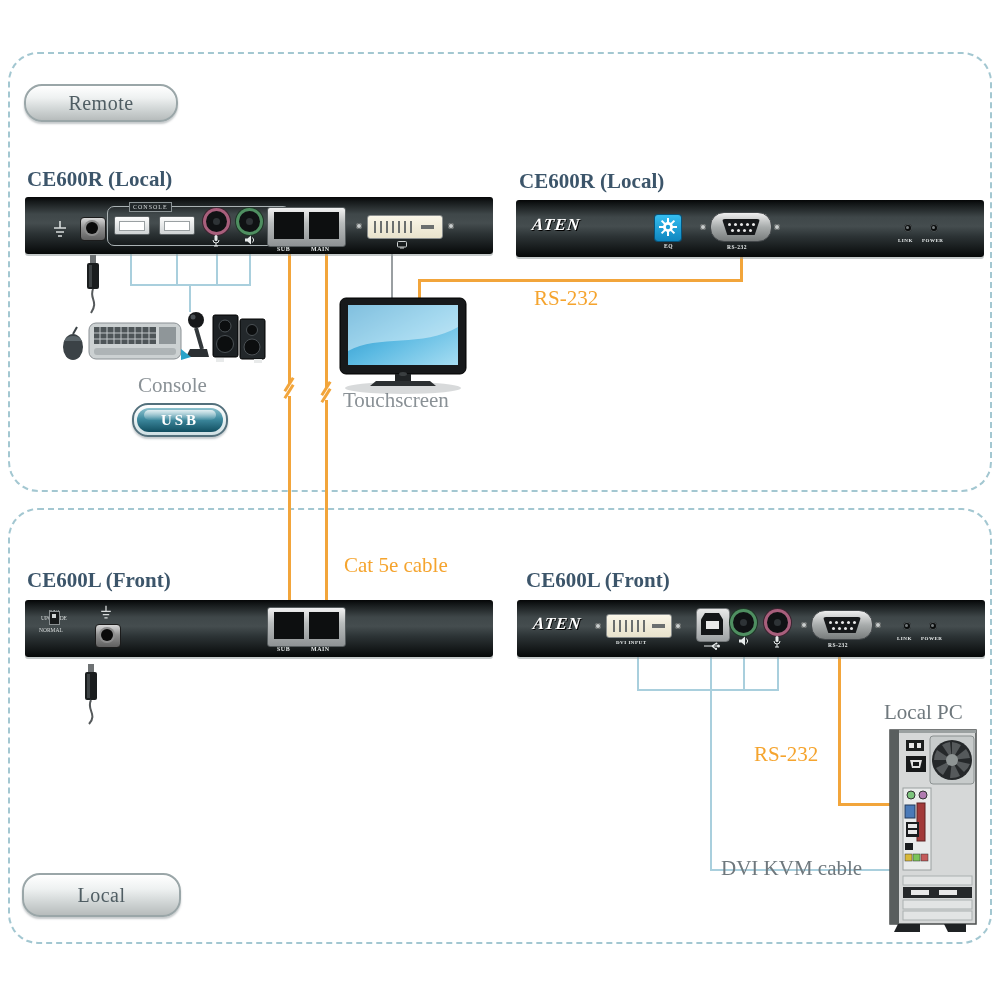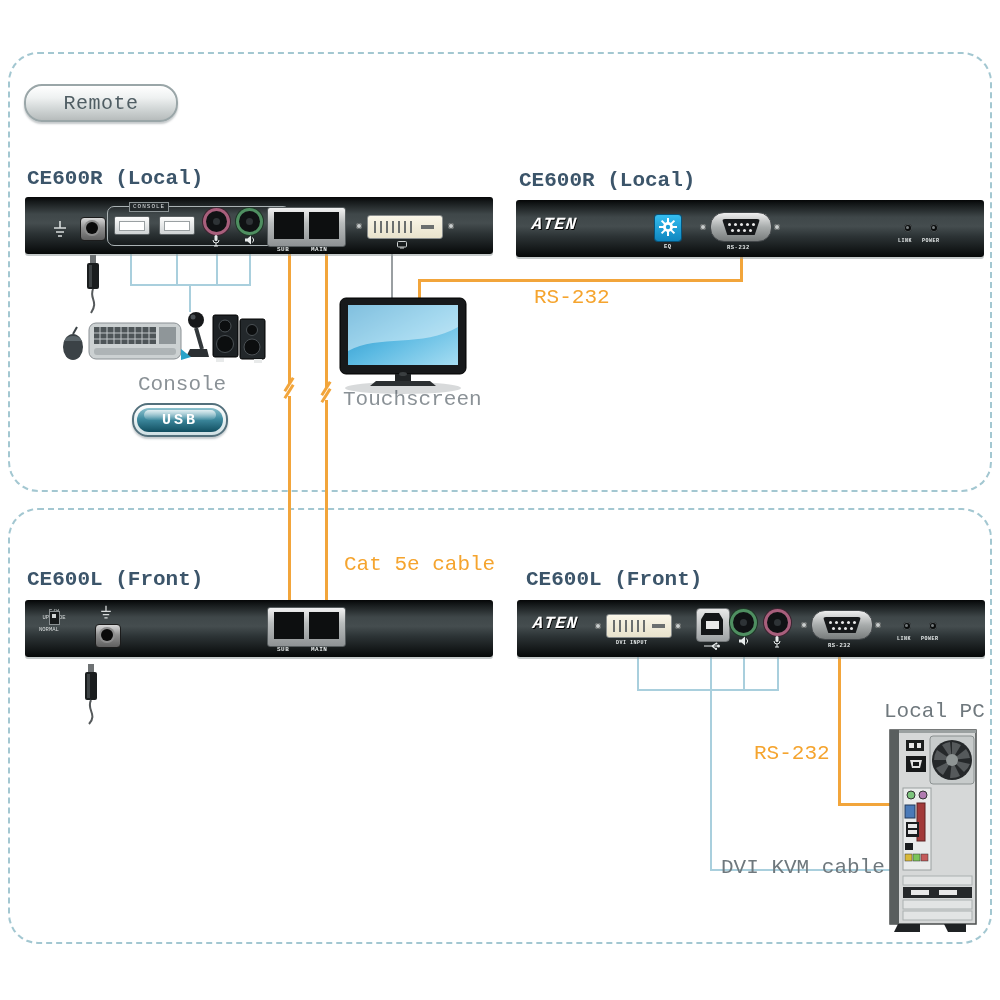--- a/index.html
+++ b/index.html
@@ -1,19 +1,19 @@
 <!DOCTYPE html>
 <html><head>
 <meta charset="utf-8">
 <style>
   html,body { margin:0; padding:0; background:#ffffff; }
   #stage {
     position:relative; width:1000px; height:1000px;
     background:#ffffff; overflow:hidden;
-    font-family:Liberation Mono, monospace;
+    font-family:Liberation Serif, serif;
   }
   .region {
     position:absolute; border:2px dashed #a3c7d1; border-radius:30px;
     background:#ffffff;
   }
   .pill {
     position:absolute; display:flex; align-items:center; justify-content:center;
     background:linear-gradient(180deg,#ffffff 0%,#eef1f1 35%,#cfd4d4 70%,#b7bcbc 100%);
     border:2px solid #9aa6a8; border-radius:18px;
     box-shadow:0 2px 2px rgba(90,100,105,0.35), inset 0 1px 0 #ffffff;
@@ -132,20 +132,23 @@
 </head>
 <body>
 
 <div id="stage">
 
   <div class="region" style="left:8px; top:52px; width:980px; height:436px;"></div>
   <div class="region" style="left:8px; top:508px; width:980px; height:432px;"></div>
 
   <div class="pill" style="left:24px; top:84px; width:150px; height:34px;">
     <span>Remote</span>
+  </div>
+  <div class="pill" style="left:22px; top:873px; width:155px; height:40px;">
+    <span>Local</span>
   </div>
 
   <div class="vline o" style="left:288px; top:253px; height:359px;"></div>
   <div class="vline o" style="left:325px; top:253px; height:359px;"></div>
 
   <div class="break-gap" style="left:283px; top:384px;"></div>
   <div class="break-slash" style="left:281px; top:383px;"></div>
   <div class="break-slash" style="left:281px; top:390px;"></div>
   <div class="break-gap" style="left:320px; top:388px;"></div>
   <div class="break-slash" style="left:318px; top:387px;"></div>

